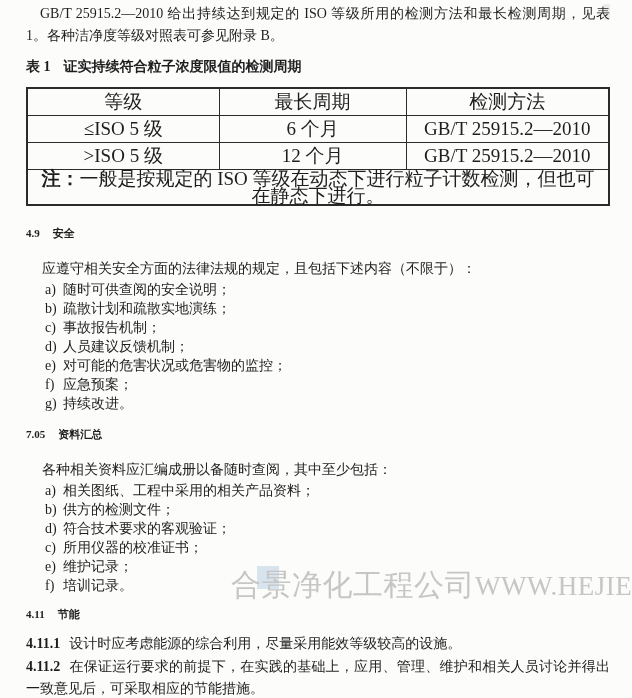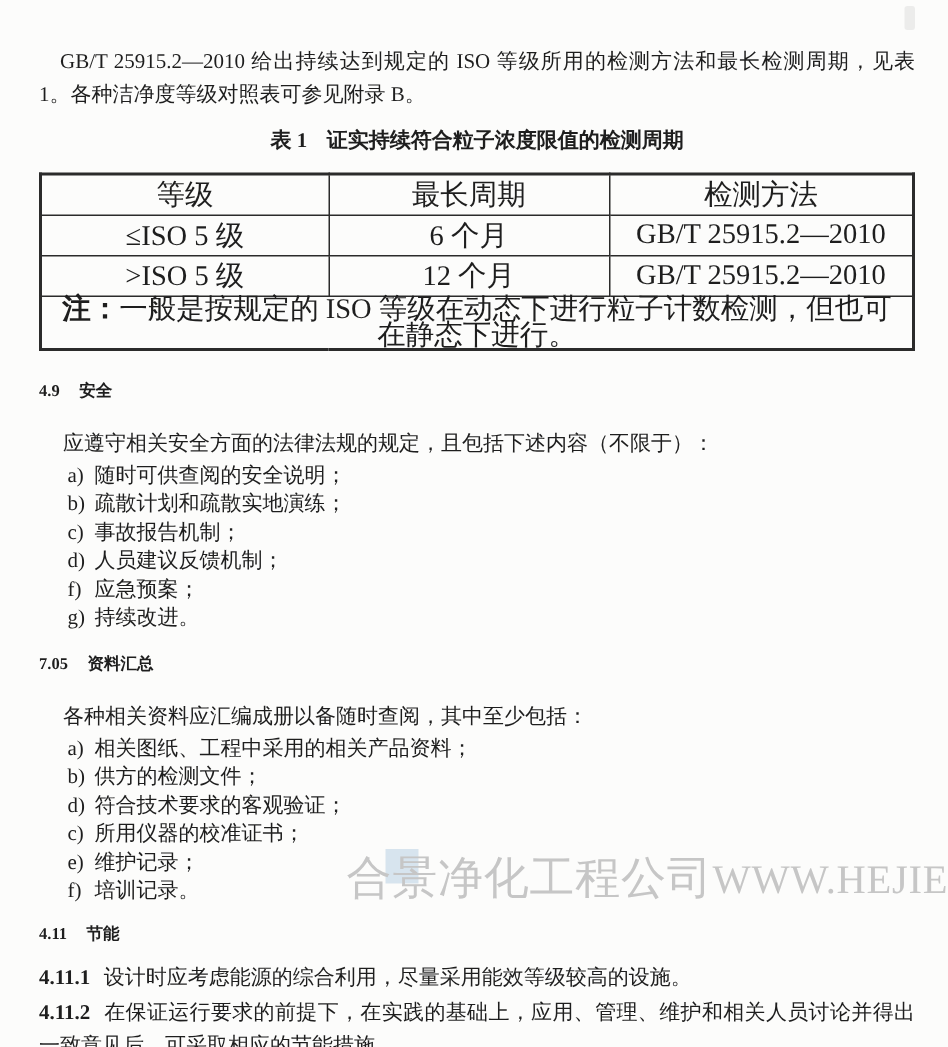--- a/index.html
+++ b/index.html
@@ -8,24 +8,24 @@
     width:632px; height:698px;
     background:#fcfcfb;
     color:#1e1e1e;
     font-family:"Liberation Serif","DejaVu Serif",serif;
     font-size:14px;
     overflow:hidden;
   }
   .content { position:relative; z-index:1; padding:0 22px 0 26px; }
 
   
-  .intro { margin:0; padding-top:31px; line-height:22px; text-indent:14px; text-align:justify; }
+  .intro { margin:0; padding-top:3px; line-height:22px; text-indent:14px; text-align:justify; }
 
   
-  .caption { margin-top:11px; text-align:center; font-weight:bold; font-size:14px; line-height:17px; }
+  .caption { margin-top:11px; text-align:left; font-weight:bold; font-size:14px; line-height:17px; }
   .caption .caption-title { margin-left:13px; }
 
   
   table.t1 { border-collapse:collapse; margin-top:12px; width:582px; border:2px solid #2b2b2b; table-layout:fixed; }
   table.t1 th, table.t1 td {
     border:1px solid #2b2b2b;
     text-align:center; vertical-align:middle;
     font-size:19px; font-weight:normal;
     height:22px; padding:0 4px;
   }
@@ -111,20 +111,21 @@
 
     <div class="sec"><span class="sec-num">4.9</span><span>安全</span></div>
 
     <p class="sec-intro">应遵守相关安全方面的法律法规的规定，且包括下述内容（不限于）：</p>
 
     <div>
       <div class="li"><span class="li-letter">a)</span><span>随时可供查阅的安全说明；</span></div>
       <div class="li"><span class="li-letter">b)</span><span>疏散计划和疏散实地演练；</span></div>
       <div class="li"><span class="li-letter">c)</span><span>事故报告机制；</span></div>
       <div class="li"><span class="li-letter">d)</span><span>人员建议反馈机制；</span></div>
+      <div class="li"><span class="li-letter">e)</span><span>对可能的危害状况或危害物的监控；</span></div>
       <div class="li"><span class="li-letter">f)</span><span>应急预案；</span></div>
       <div class="li"><span class="li-letter">g)</span><span>持续改进。</span></div>
     </div>
 
     <div class="sec sec410"><span class="sec-num">7.05</span><span>资料汇总</span></div>
 
     <p class="sec-intro second">各种相关资料应汇编成册以备随时查阅，其中至少包括：</p>
 
     <div>
       <div class="li"><span class="li-letter">a)</span><span>相关图纸、工程中采用的相关产品资料；</span></div>

